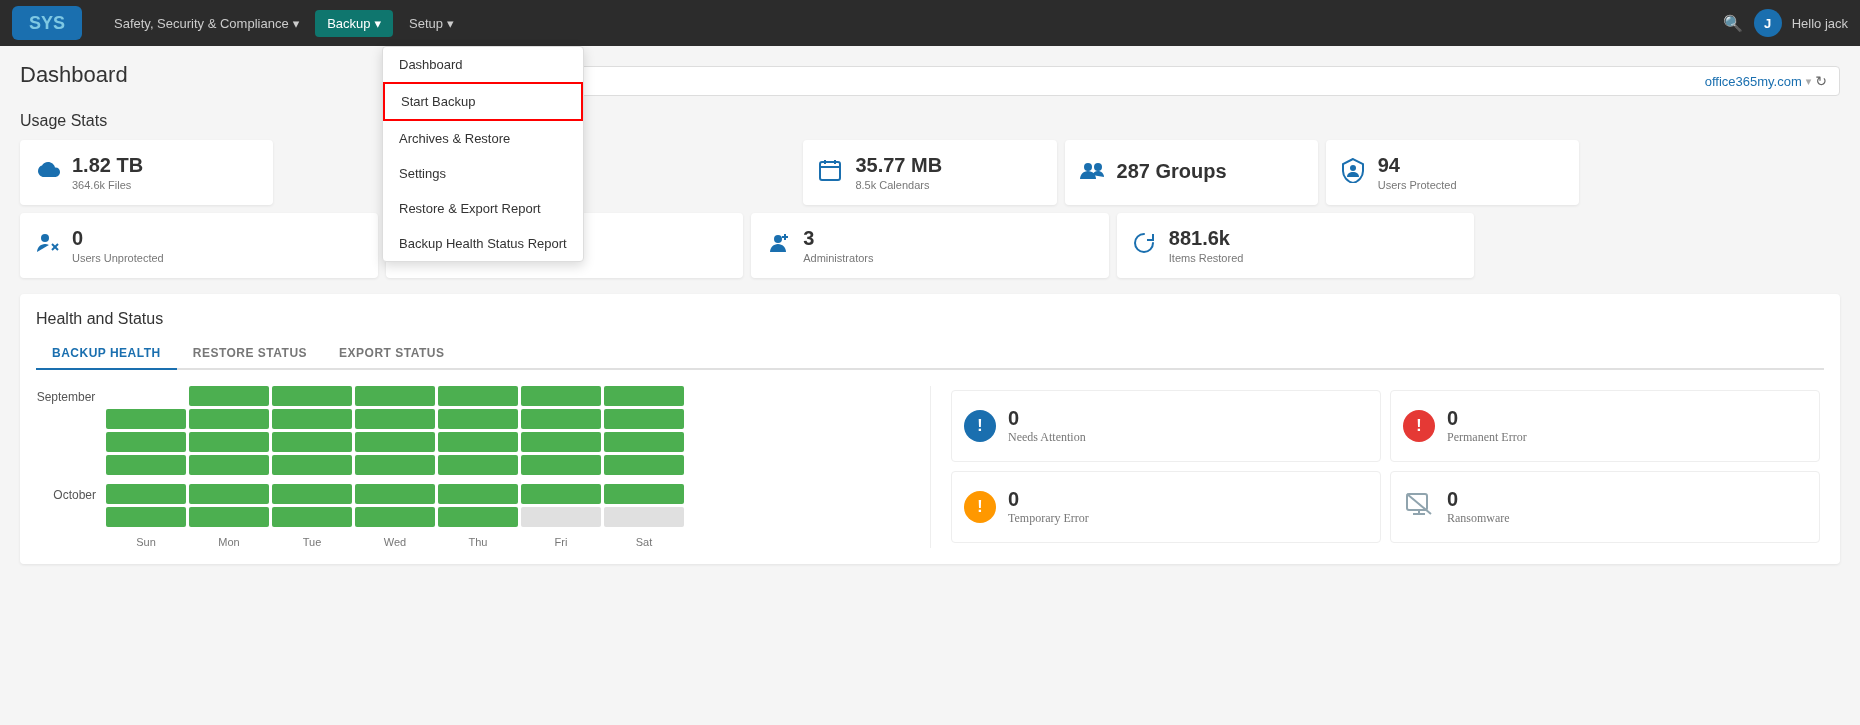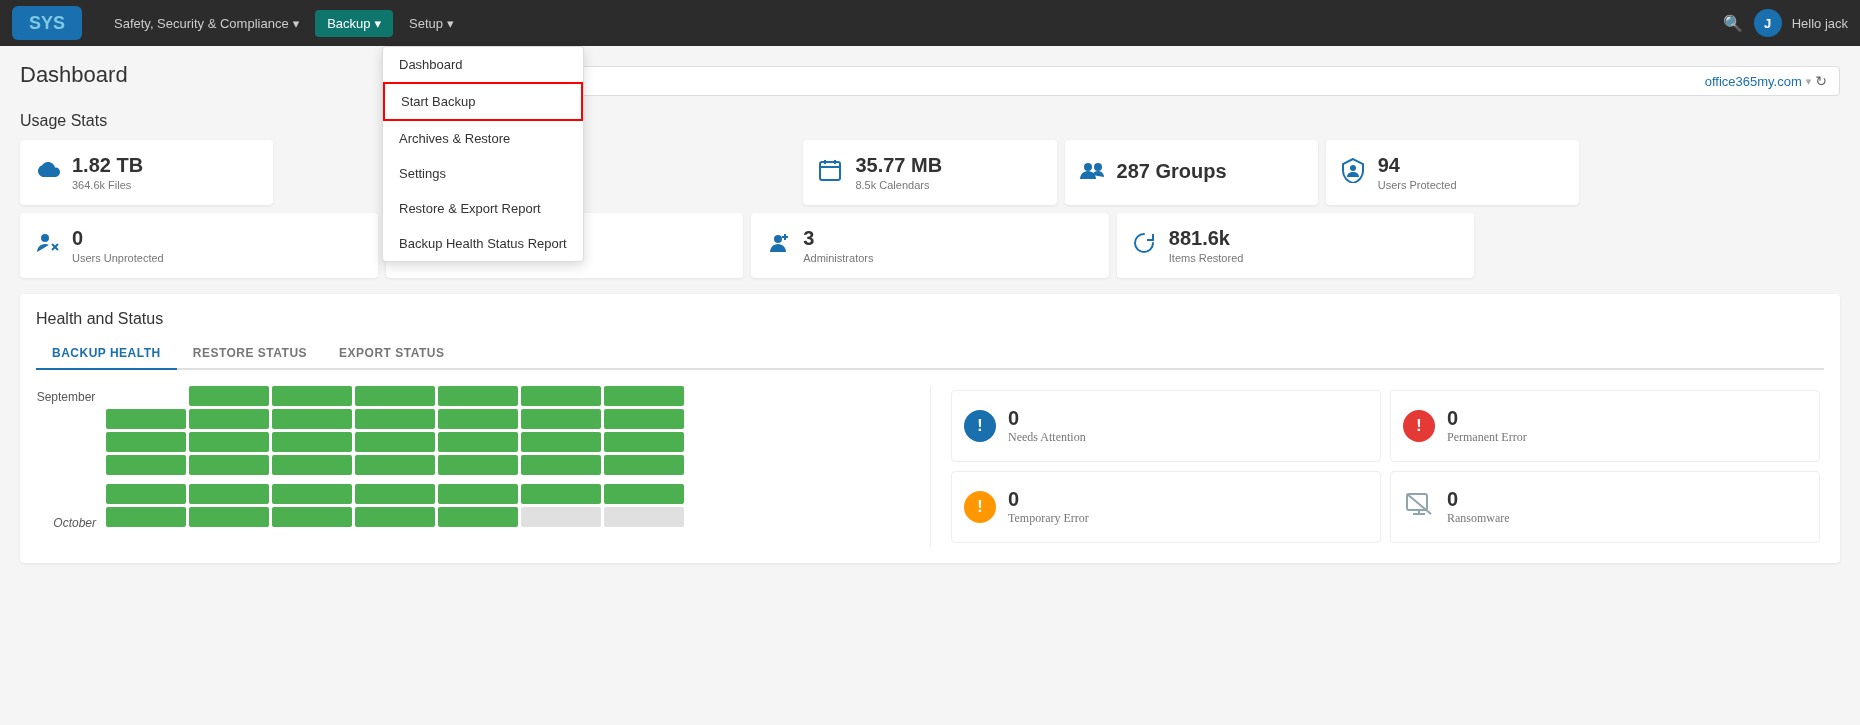--- a/index.html
+++ b/index.html
@@ -409,21 +409,21 @@
               <div style="width:80px;height:20px;background:#4caf50;border-radius:2px;"></div>
               <div style="width:80px;height:20px;background:#4caf50;border-radius:2px;"></div>
               <div style="width:80px;height:20px;background:#4caf50;border-radius:2px;"></div>
               <div style="width:80px;height:20px;background:#4caf50;border-radius:2px;"></div>
               <div style="width:80px;height:20px;background:#4caf50;border-radius:2px;"></div>
               <div style="width:80px;height:20px;background:#4caf50;border-radius:2px;"></div>
             </div>
           </div>
         </div>
 
-        <div style="display:flex; align-items:flex-end; margin-bottom:6px;font-style:italic;">
+        <div style="display:flex; align-items:flex-start; margin-bottom:6px;">
           <div style="width:70px; font-size:12px; color:#555; text-align:right; padding-right:10px; padding-top:4px;">October</div>
           <div>
 
             <div style="display:flex; gap:3px; margin-bottom:3px;">
               <div style="width:80px;height:20px;background:#4caf50;border-radius:2px;"></div>
               <div style="width:80px;height:20px;background:#4caf50;border-radius:2px;"></div>
               <div style="width:80px;height:20px;background:#4caf50;border-radius:2px;"></div>
               <div style="width:80px;height:20px;background:#4caf50;border-radius:2px;"></div>
               <div style="width:80px;height:20px;background:#4caf50;border-radius:2px;"></div>
               <div style="width:80px;height:20px;background:#4caf50;border-radius:2px;"></div>
@@ -435,20 +435,29 @@
               <div style="width:80px;height:20px;background:#4caf50;border-radius:2px;"></div>
               <div style="width:80px;height:20px;background:#4caf50;border-radius:2px;"></div>
               <div style="width:80px;height:20px;background:#4caf50;border-radius:2px;"></div>
               <div style="width:80px;height:20px;background:#4caf50;border-radius:2px;"></div>
               <div style="width:80px;height:20px;background:#e0e0e0;border-radius:2px;"></div>
               <div style="width:80px;height:20px;background:#e0e0e0;border-radius:2px;"></div>
             </div>
           </div>
         </div>
 
+        <div style="display:flex; gap:3px; margin-left:70px;">
+          <div style="width:80px; text-align:center; font-size:11px; color:#777;">Sun</div>
+          <div style="width:80px; text-align:center; font-size:11px; color:#777;">Mon</div>
+          <div style="width:80px; text-align:center; font-size:11px; color:#777;">Tue</div>
+          <div style="width:80px; text-align:center; font-size:11px; color:#777;">Wed</div>
+          <div style="width:80px; text-align:center; font-size:11px; color:#777;">Thu</div>
+          <div style="width:80px; text-align:center; font-size:11px; color:#777;">Fri</div>
+          <div style="width:80px; text-align:center; font-size:11px; color:#777;">Sat</div>
+        </div>
       </div>
 
       <div class="status-area">
         <div class="status-grid">
 
           <div class="status-card">
             <div class="status-circle blue">!</div>
             <div class="status-info">
               <div class="status-count">0</div>
               <div class="status-label">Needs Attention</div>

